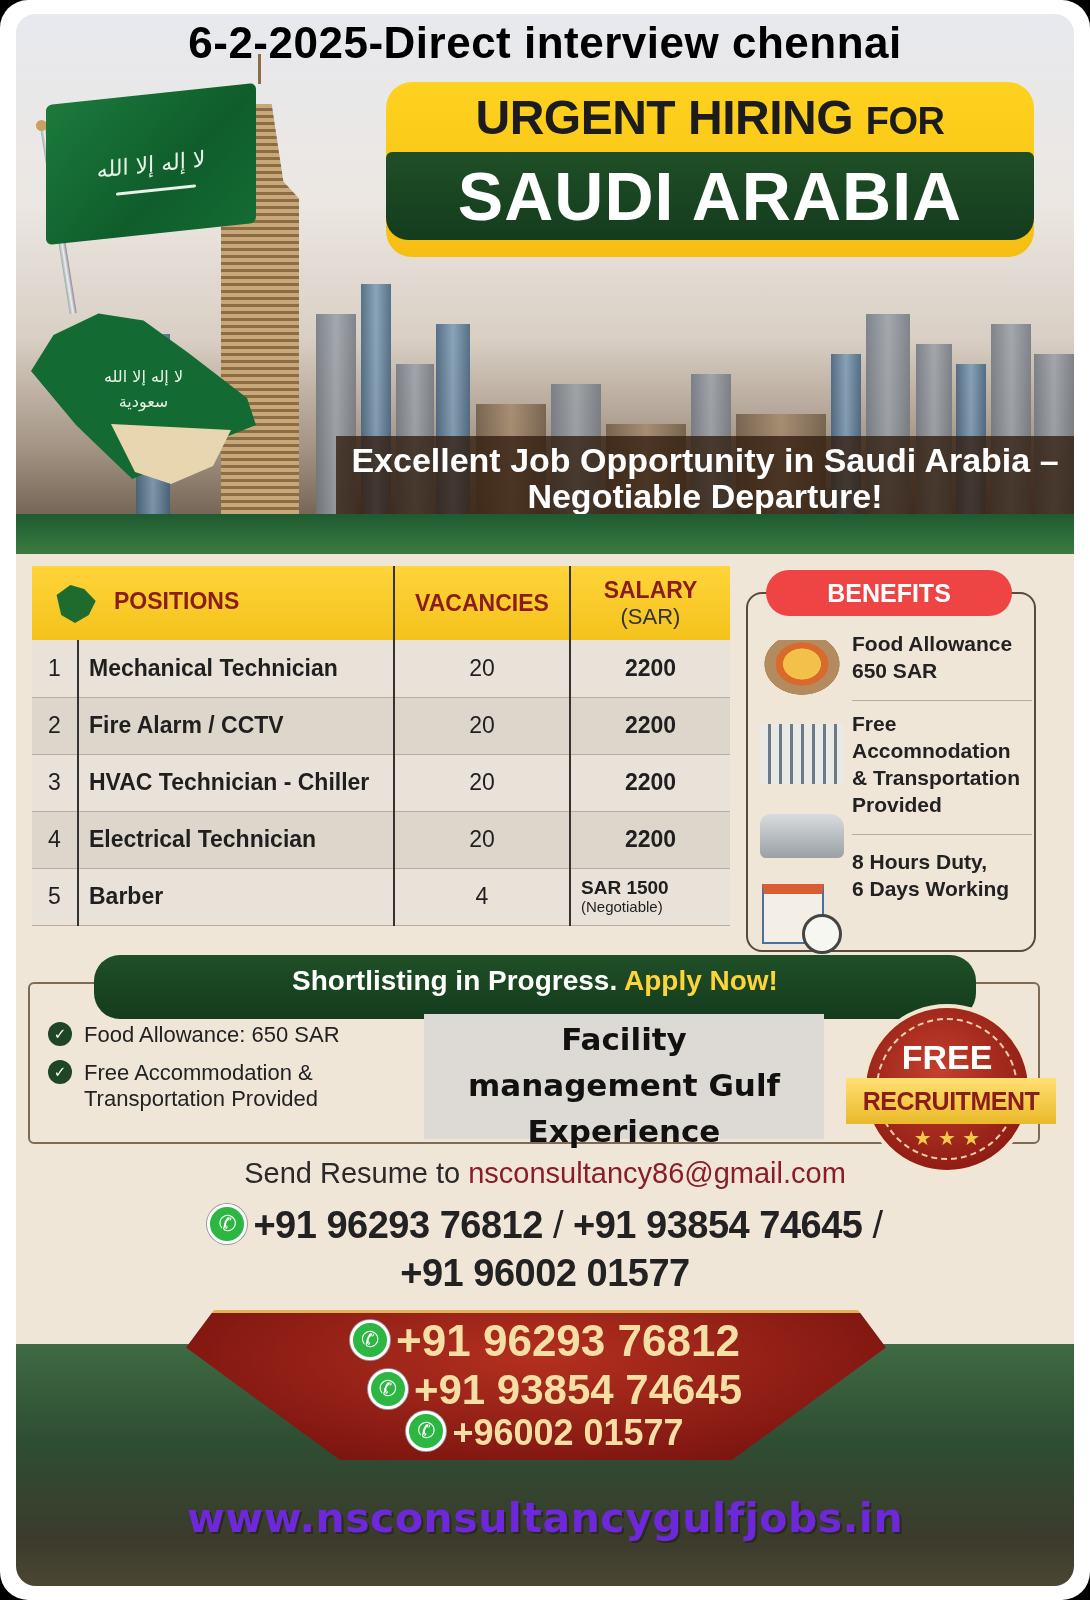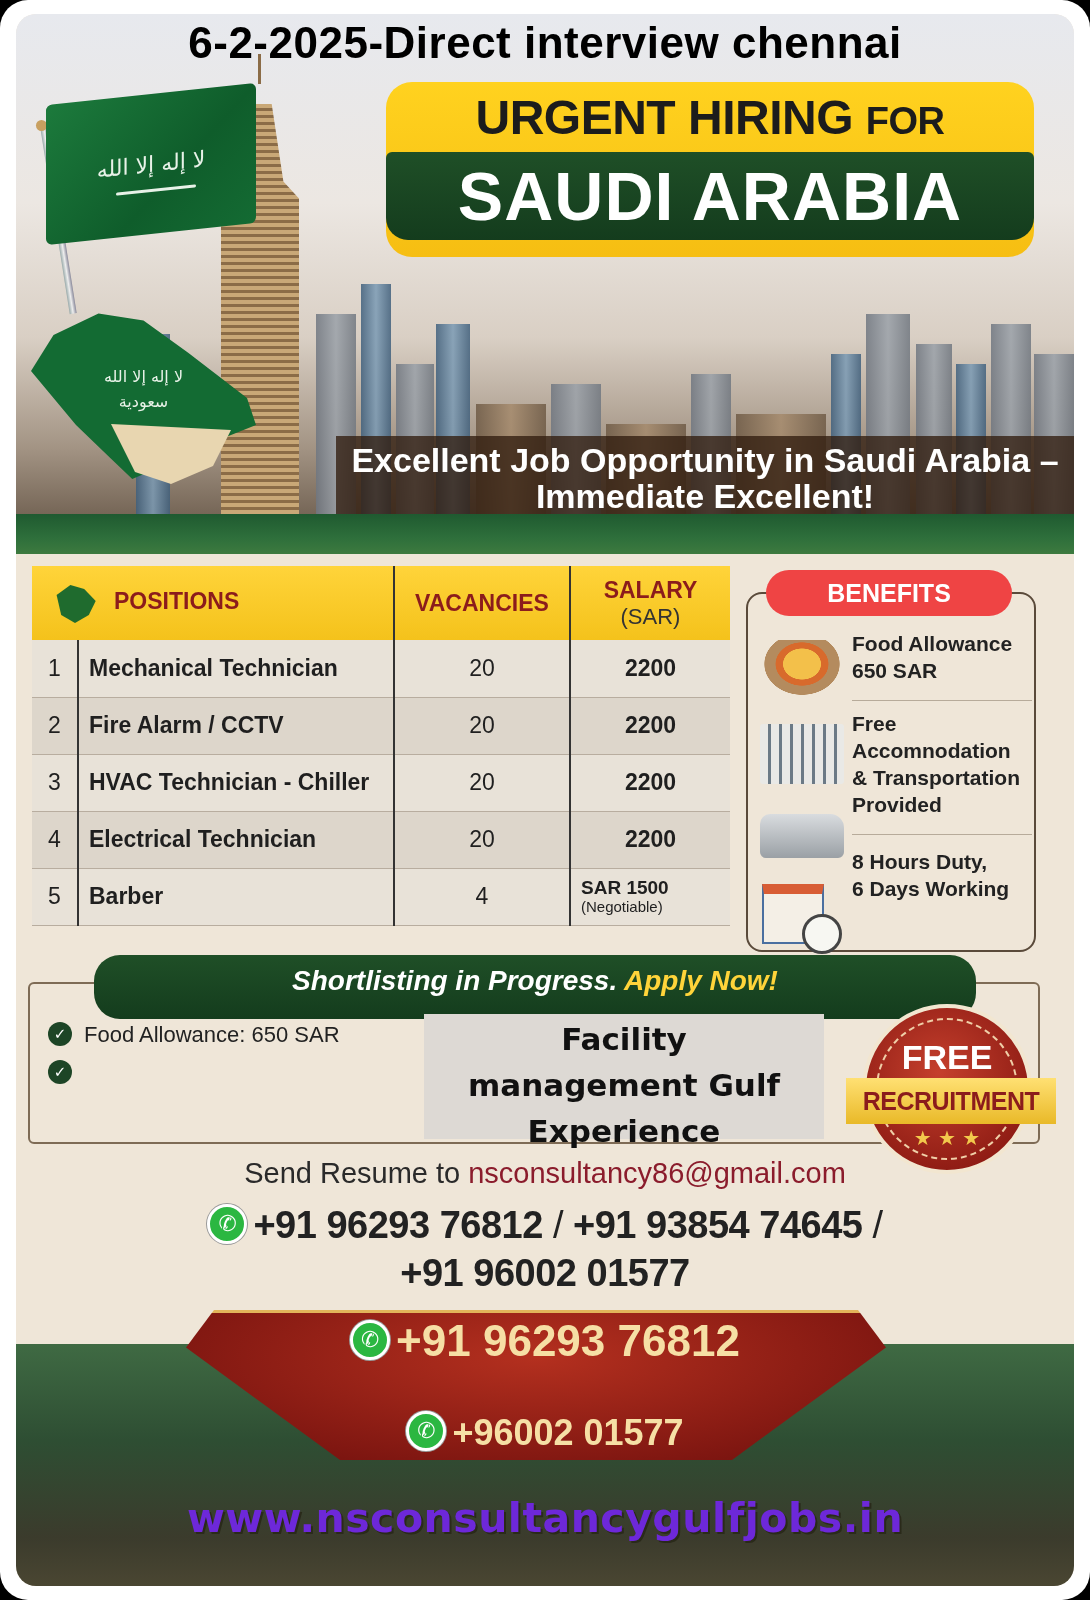--- a/index.html
+++ b/index.html
@@ -139,21 +139,21 @@
 
   
   .shortlist-box {
     position:absolute; left:12px; top:968px; width:1012px; height:162px;
     border:2px solid #7e6b55; border-radius:6px;
   }
   .shortlist-bar {
     position:absolute; left:78px; top:941px; width:882px; height:64px;
     background: linear-gradient(180deg,#1f4f27,#143c1d);
     border-radius:26px; text-align:center; line-height:52px;
-    color:#fff; font-weight:700; font-size:28px;font-style:italic;
+    color:#fff; font-weight:700; font-size:28px;
   }
   .shortlist-bar .apply { color:#ffd43a; }
   .check-item { position:absolute; left:32px; font-size:22px; color:#222; line-height:26px; }
   .check-icon {
     display:inline-block; width:24px; height:24px; border-radius:50%;
     background:#1d4526; color:#fff; font-size:15px; text-align:center; line-height:24px;
     vertical-align:top; margin-right:12px; font-family:"DejaVu Sans",sans-serif;
   }
   .check-text { display:inline-block; vertical-align:top; }
 
@@ -256,21 +256,21 @@
     <div class="hiring-badge">
       <div class="hb-yellow"></div>
       <div class="hb-top">
         <span>URGENT HIRING </span><span class="small">FOR</span>
       </div>
       <div class="hb-green">SAUDI ARABIA</div>
     </div>
 
     <div class="subhead">
       <div>Excellent Job Opportunity in Saudi Arabia –</div>
-      <div>Immediate Excellent!</div>
+      <div>Negotiable Departure!</div>
     </div>
     <div class="grass"></div>
   </div>
 
   <div class="table-wrap">
     <table class="positions">
       <thead>
         <tr>
           <th colspan="2" style="text-align:left;padding-left:20px;">
             <span class="pos-icon"></span><span>POSITIONS</span>
@@ -349,21 +349,24 @@
 
   <div class="shortlist-box"></div>
   <div class="shortlist-bar">
     <span>Shortlisting in Progress. </span><span class="apply">Apply Now!</span>
   </div>
 
   <div class="check-item" style="top:1008px;">
     <span class="check-icon">✓</span><span class="check-text">Food Allowance: 650 SAR</span>
   </div>
   <div class="check-item" style="top:1046px;">
-    <span class="check-icon">✓</span>
+    <span class="check-icon">✓</span><span class="check-text">
+      <div>Free Accommodation &amp;</div>
+      <div>Transportation Provided</div>
+    </span>
   </div>
 
   <div class="fm-box">
     <div>Facility</div>
     <div>management Gulf</div>
     <div>Experience</div>
   </div>
 
   <div class="seal">
     <div class="seal-inner"></div>
@@ -382,20 +385,23 @@
   <div class="phones-line" style="top:1238px;">
     <span>+91 96002 01577</span>
   </div>
 
   <div class="bottom-field"></div>
   <div class="red-banner"></div>
 
   <div class="big-phone" style="top:1302px;font-size:44px;">
     <span class="wa-icon">✆</span><span>+91 96293 76812</span>
   </div>
+  <div class="big-phone" style="top:1352px;font-size:42px;padding-left:20px;">
+    <span class="wa-icon">✆</span><span>+91 93854 74645</span>
+  </div>
   <div class="big-phone" style="top:1398px;font-size:36px;">
     <span class="wa-icon">✆</span><span>+96002 01577</span>
   </div>
 
   <div class="website">www.nsconsultancygulfjobs.in</div>
 
  </div>
 </div>
 
 </body></html>

